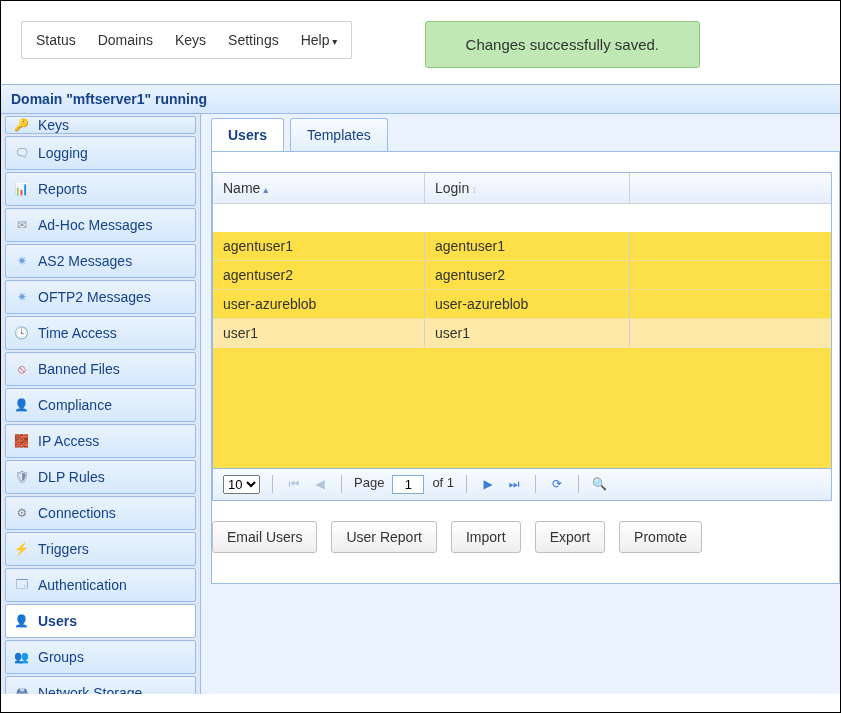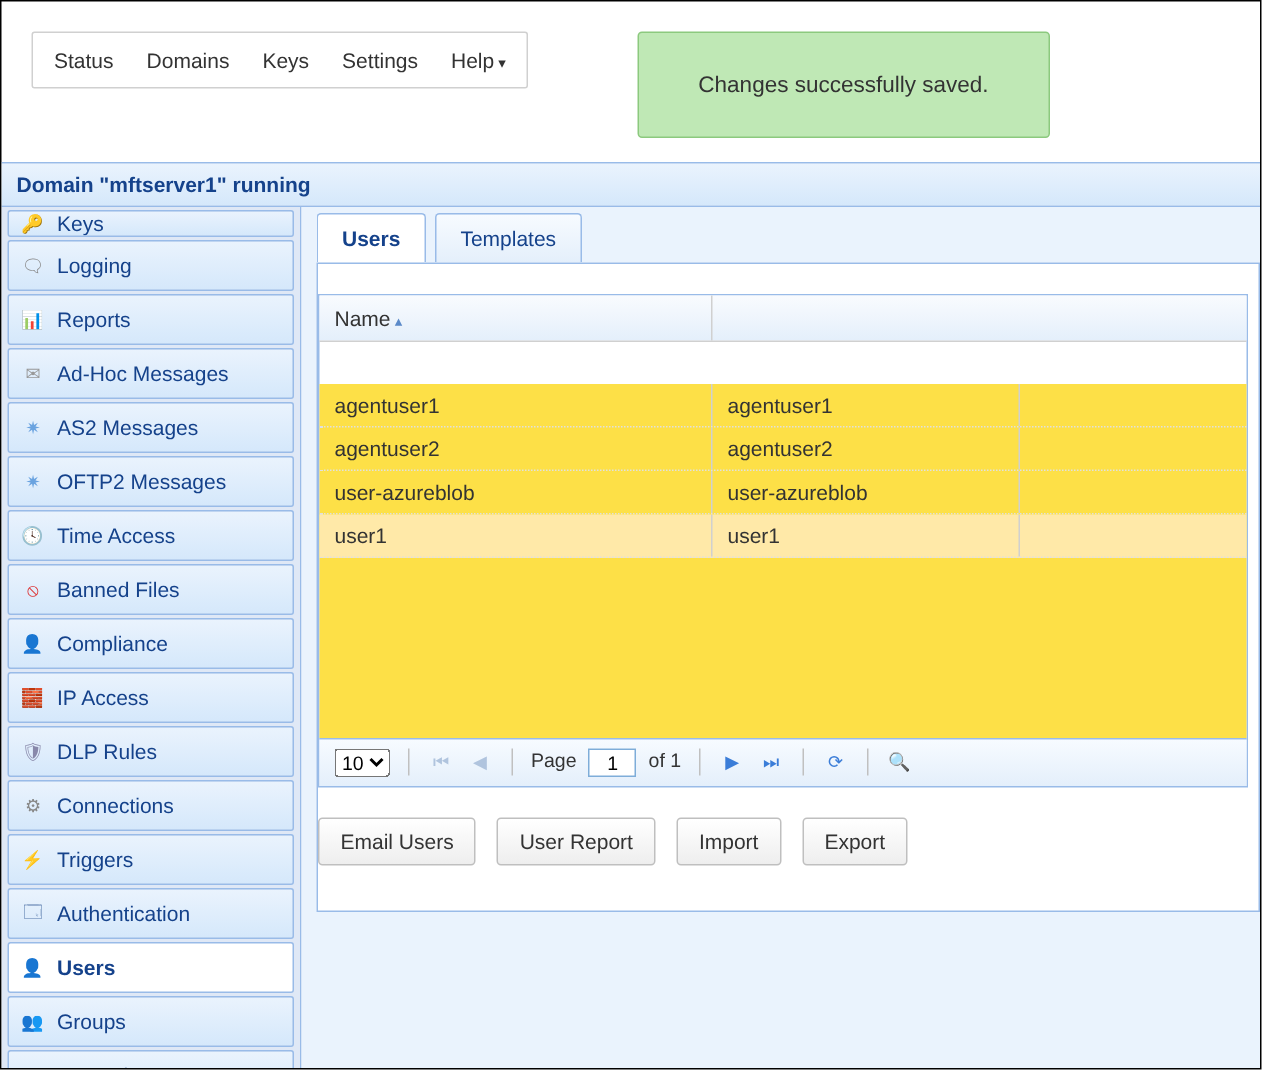--- a/index.html
+++ b/index.html
@@ -1,38 +1,38 @@
 <!DOCTYPE html>
 <html><head>
 <meta charset="utf-8">
 <style>
 * { box-sizing: border-box; margin: 0; padding: 0; }
 body { font-family: Arial, Helvetica, sans-serif; font-size: 14px; color: #15428b; background: #fff; width: 841px; height: 713px; overflow: hidden; border: 1px solid #000; }
 .topbar { display: flex; align-items: flex-start; padding: 20px 20px 16px 20px; gap: 30px; }
 .topnav { display: flex; border: 1px solid #d0d0d0; border-radius: 2px; padding: 10px 14px; gap: 22px; }
 .topnav-item { color: #333; cursor: pointer; font-size: 14px; }
 .topnav-item.has-caret::after { content: " \25BE"; font-size: 10px; }
-.alert { background: #bfe8b5; border: 1px solid #8cc97e; border-radius: 3px; padding: 26px 40px; color: #333; font-size: 15px; margin-left: auto; margin-right: 120px; }
+.alert { background: #bfe8b5; border: 1px solid #8cc97e; border-radius: 3px; padding: 14px 40px; color: #333; font-size: 15px; margin-left: auto; margin-right: 120px; }
 .status-band { background: linear-gradient(#eaf3fd, #d5e8fb); border-top: 1px solid #99bbe8; border-bottom: 1px solid #99bbe8; padding: 6px 10px; font-weight: bold; color: #15428b; font-size: 14px; }
 .main { display: flex; height: 580px; }
 .sidebar { width: 200px; background: #dfe8f6; border-right: 1px solid #99bbe8; overflow: hidden; }
 .sidebar-item { display: flex; align-items: center; gap: 8px; background: linear-gradient(#eaf3fd, #d5e8fb); border: 1px solid #99bbe8; border-radius: 2px; margin: 2px 4px; padding: 8px 8px; cursor: pointer; color: #15428b; font-size: 14px; }
 .sidebar-item.active { background: #fff; border: 1px solid #99bbe8; font-weight: bold; }
 .sidebar-item.partial { height: 18px; padding: 0 8px; overflow: hidden; align-items: flex-end; }
 .si-icon { width: 16px; height: 16px; display: inline-flex; align-items: center; justify-content: center; font-size: 12px; }
 .content { flex: 1; background: #eaf3fd; padding: 0 0 0 10px; display: flex; flex-direction: column; }
 .tabs { display: flex; gap: 6px; padding: 4px 0 0 0; }
 .tab { background: linear-gradient(#f7fbff, #e4effb); border: 1px solid #99bbe8; border-bottom: none; border-radius: 3px 3px 0 0; padding: 8px 16px; cursor: pointer; color: #15428b; font-size: 14px; }
 .tab.active { background: #fff; font-weight: bold; }
 .panel { background: #fff; border: 1px solid #99bbe8; flex: 1; margin-bottom: 110px; padding: 20px 0 0 0; display: flex; flex-direction: column; }
 .grid-wrap { border: 1px solid #99bbe8; margin: 0 0 0 0; width: 620px; margin-left: 0; }
 .grid-wrap-outer { padding: 0 0 0 0; }
 .grid-header { display: flex; background: linear-gradient(#f9fbfe, #e4effb); border-bottom: 1px solid #d0d0d0; }
 .col { padding: 7px 10px; color: #333; font-size: 14px; }
-.col-name { width: 262px; border-right: 1px solid #d0d0d0; }
+.col-name { width: 212px; border-right: 1px solid #d0d0d0; }
 .col-login { width: 205px; border-right: 1px solid #d0d0d0; }
 .col-rest { flex: 1; }
 .sort-asc::after { content: " \25B4"; color: #5b8ac9; font-size: 10px; }
 .sort-none::after { content: " \2195"; color: #bbb; font-size: 10px; }
 .grid-body { background: #fde047; margin-top: 28px; }
 .row { display: flex; border-bottom: 1px dotted #e0e0e0; }
 .row .cell { padding: 6px 10px; color: #333; font-size: 14px; }
 .row.selected { background: #ffe9a8; justify-content: flex-end; }
 .grid-spacer { height: 120px; }
 .pager { display: flex; align-items: flex-start; gap: 8px; background: linear-gradient(#f7fbff, #e4effb); border-top: 1px solid #99bbe8; padding: 6px 10px; color: #333; font-size: 13px; }
@@ -137,20 +137,21 @@
     <div class="tabs">
       <div class="tab active">Users</div>
       <div class="tab">Templates</div>
     </div>
 
     <div class="panel">
       <div class="grid-wrap-outer">
         <div class="grid-wrap">
           <div class="grid-header">
             <div class="col col-name sort-asc">Name</div>
+            <div class="col col-login sort-none">Login</div>
             <div class="col col-rest"></div>
           </div>
           <div class="grid-body">
             <div class="row">
               <div class="cell col-name">agentuser1</div>
               <div class="cell col-login">agentuser1</div>
               <div class="cell col-rest"></div>
             </div>
             <div class="row">
               <div class="cell col-name">agentuser2</div>
@@ -189,16 +190,17 @@
             <span class="pager-btn">🔍</span>
           </div>
         </div>
       </div>
 
       <div class="action-row">
         <button class="btn">Email Users</button>
         <button class="btn">User Report</button>
         <button class="btn">Import</button>
         <button class="btn">Export</button>
+        <button class="btn">Promote</button>
       </div>
     </div>
   </div>
 </div>
 
 </body></html>

